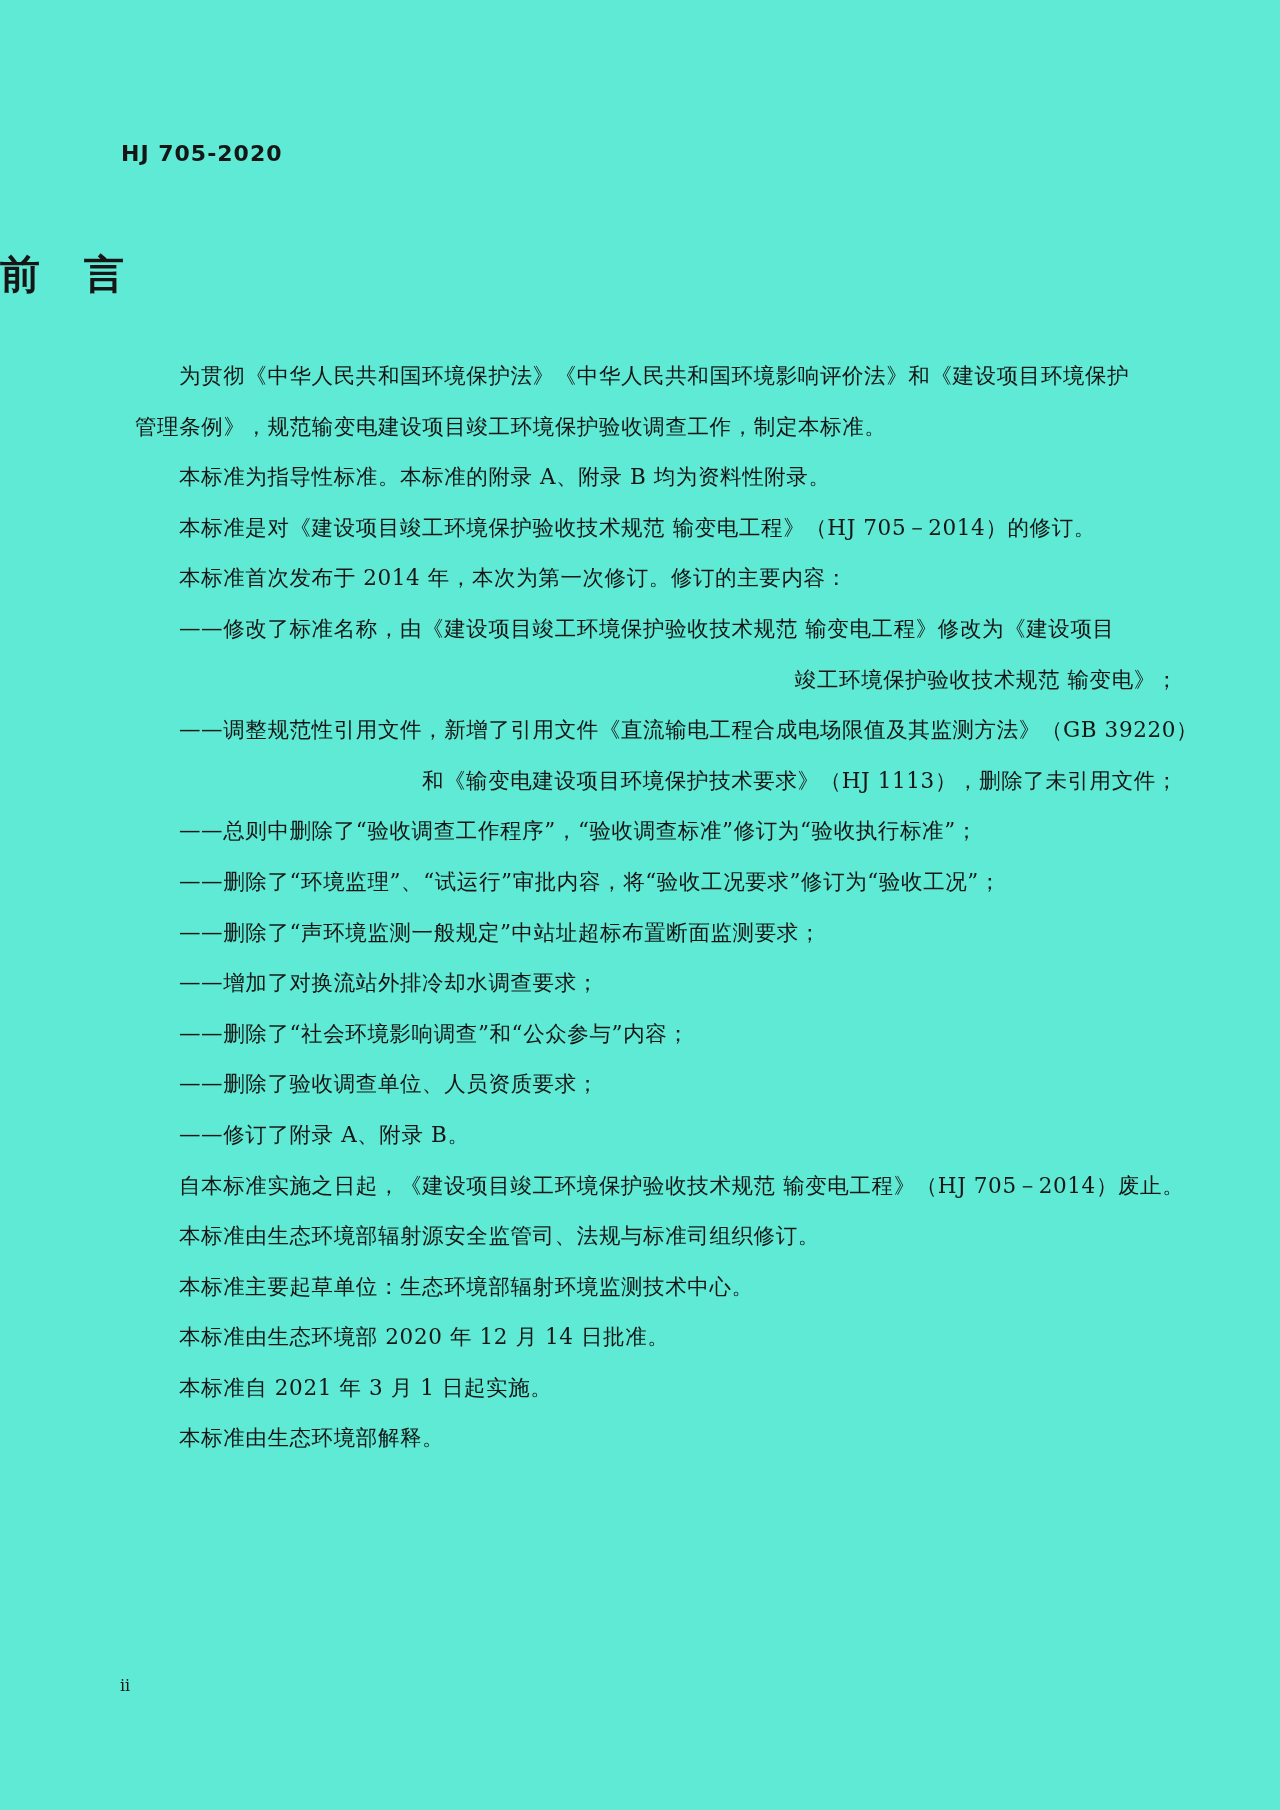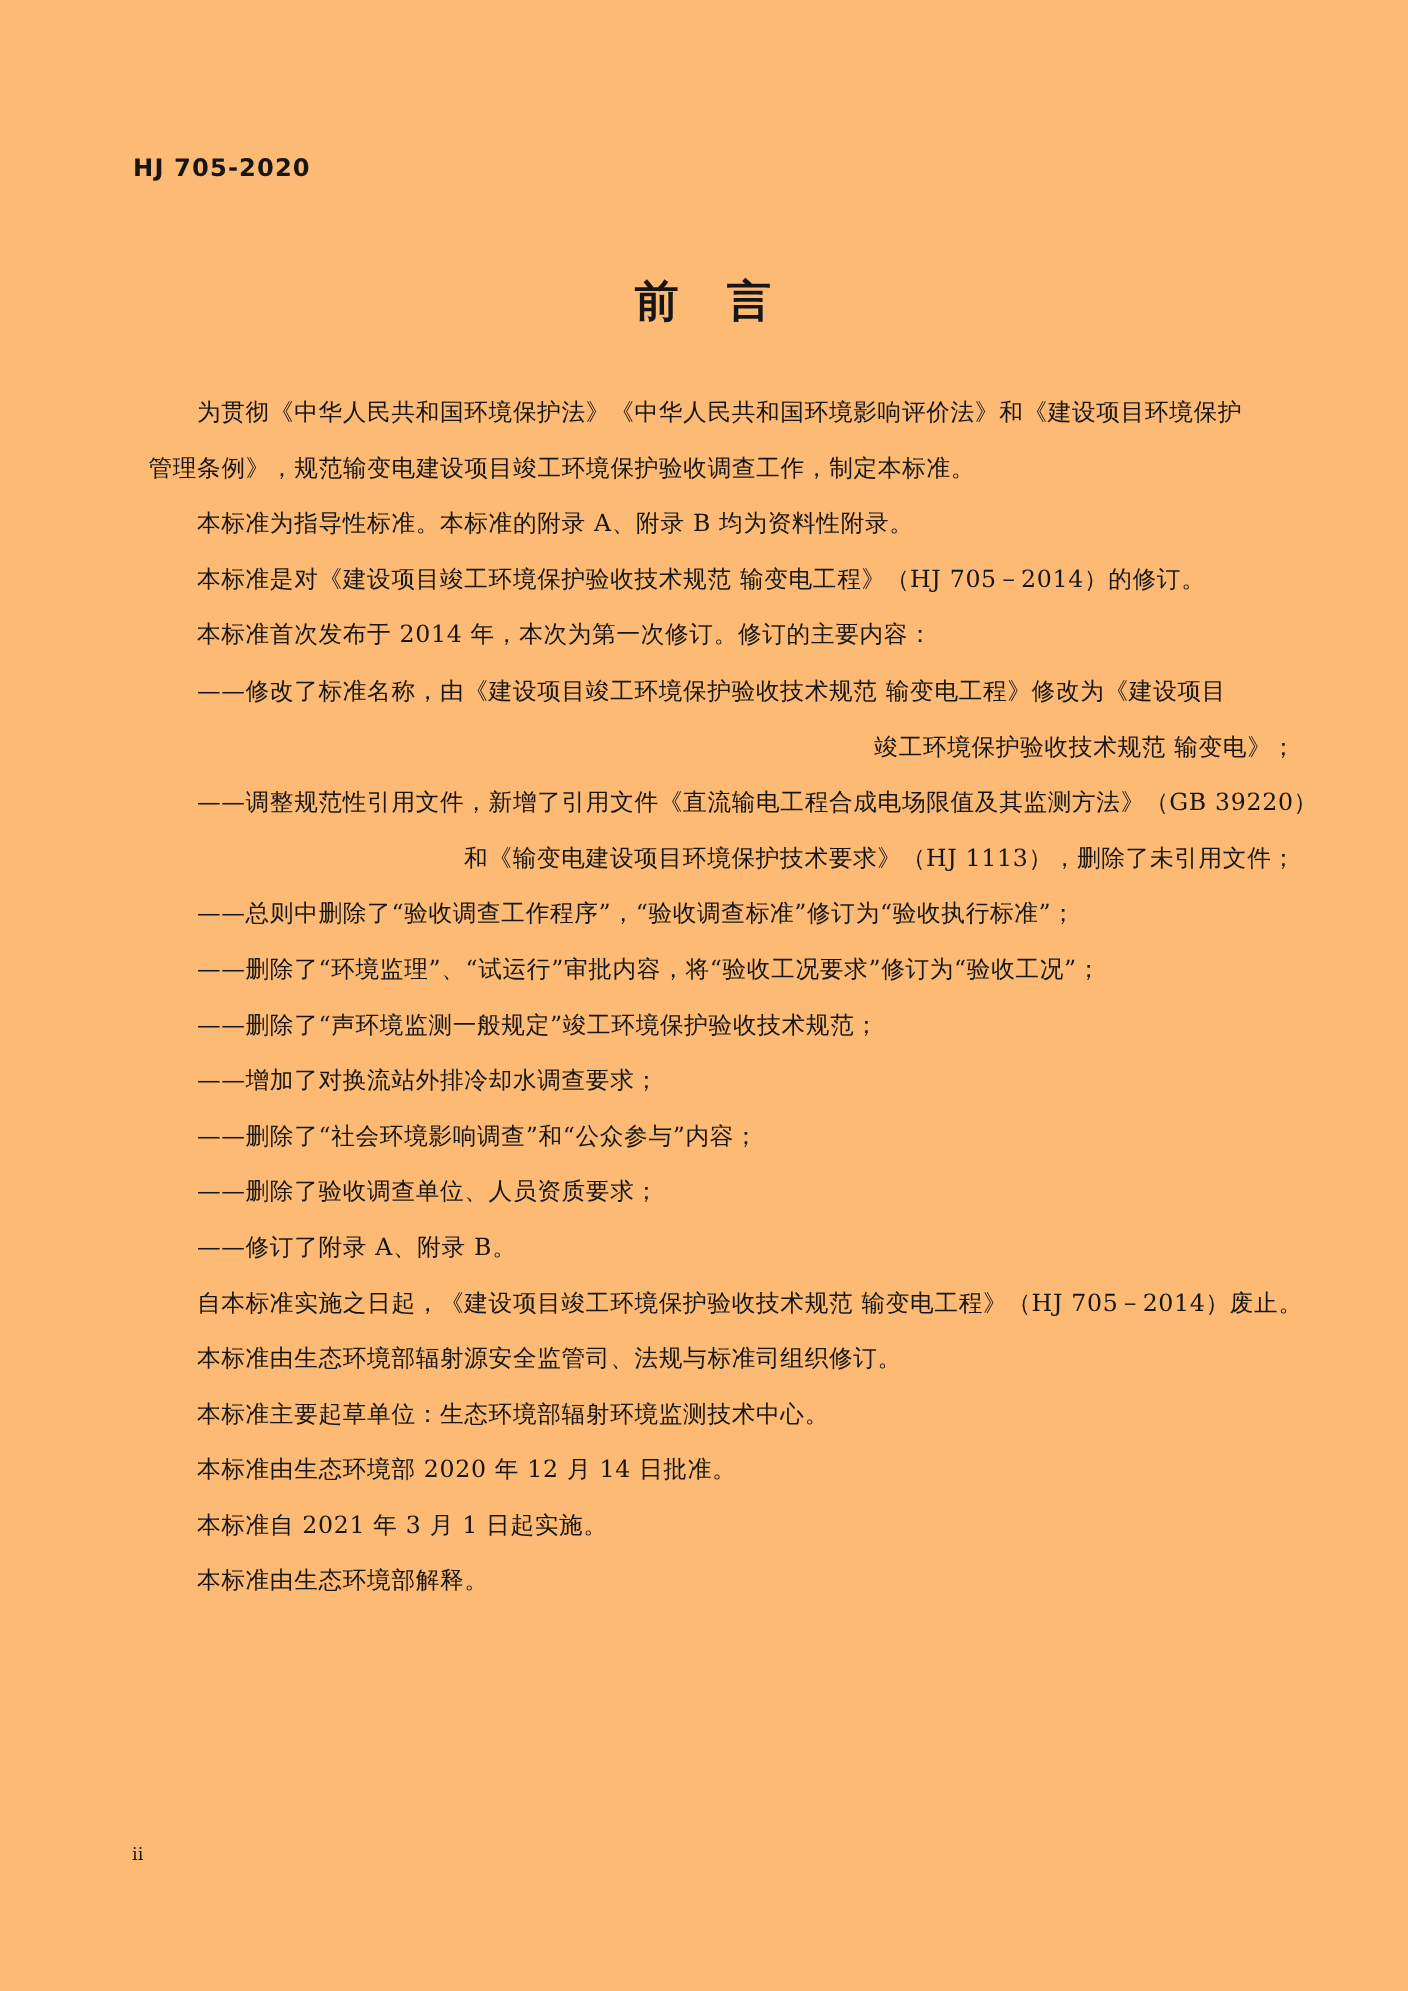--- a/index.html
+++ b/index.html
@@ -1,41 +1,41 @@
 <!DOCTYPE html>
 <html><head>
 <meta charset="utf-8">
 <style>
   * { margin: 0; padding: 0; box-sizing: border-box; }
   html, body { background: #ffffff; }
   .page {
     position: relative;
     width: 1280px;
     height: 1810px;
-    background: #fdba74;
+    background: #5eead4;
     overflow: hidden;
     font-family: "DejaVu Serif", serif;
     color: #161616;
   }
   .doc-header {
     position: absolute;
     left: 121px;
     top: 141px;
     font-family: "DejaVu Sans", sans-serif;
     font-size: 22px;
     font-weight: 600;
     letter-spacing: 1px;
     white-space: nowrap;
   }
   .doc-title {
     position: absolute;
     top: 250px;
     left: 0;
     width: 100%;
-    text-align: center;
+    text-align: left;
     font-family: "DejaVu Sans", sans-serif;
     font-size: 40px;
     font-weight: bold;
     letter-spacing: 2px;
     line-height: 48px;
     white-space: nowrap;
   }
   .body-lines {
     position: absolute;
     left: 122px;
@@ -74,21 +74,21 @@
       <div class="line flush">管理条例》，规范输变电建设项目竣工环境保护验收调查工作，制定本标准。</div>
       <div class="line para">本标准为指导性标准。本标准的附录 A、附录 B 均为资料性附录。</div>
       <div class="line para">本标准是对《建设项目竣工环境保护验收技术规范 输变电工程》（HJ 705－2014）的修订。</div>
       <div class="line para">本标准首次发布于 2014 年，本次为第一次修订。修订的主要内容：</div>
       <div class="line para">——修改了标准名称，由《建设项目竣工环境保护验收技术规范 输变电工程》修改为《建设项目</div>
       <div class="line hang">竣工环境保护验收技术规范 输变电》；</div>
       <div class="line para">——调整规范性引用文件，新增了引用文件《直流输电工程合成电场限值及其监测方法》（GB 39220）</div>
       <div class="line hang">和《输变电建设项目环境保护技术要求》（HJ 1113），删除了未引用文件；</div>
       <div class="line para">——总则中删除了“验收调查工作程序”，“验收调查标准”修订为“验收执行标准”；</div>
       <div class="line para">——删除了“环境监理”、“试运行”审批内容，将“验收工况要求”修订为“验收工况”；</div>
-      <div class="line para">——删除了“声环境监测一般规定”竣工环境保护验收技术规范；</div>
+      <div class="line para">——删除了“声环境监测一般规定”中站址超标布置断面监测要求；</div>
       <div class="line para">——增加了对换流站外排冷却水调查要求；</div>
       <div class="line para">——删除了“社会环境影响调查”和“公众参与”内容；</div>
       <div class="line para">——删除了验收调查单位、人员资质要求；</div>
       <div class="line para">——修订了附录 A、附录 B。</div>
       <div class="line para">自本标准实施之日起，《建设项目竣工环境保护验收技术规范 输变电工程》（HJ 705－2014）废止。</div>
       <div class="line para">本标准由生态环境部辐射源安全监管司、法规与标准司组织修订。</div>
       <div class="line para">本标准主要起草单位：生态环境部辐射环境监测技术中心。</div>
       <div class="line para">本标准由生态环境部 2020 年 12 月 14 日批准。</div>
       <div class="line para">本标准自 2021 年 3 月 1 日起实施。</div>
       <div class="line para">本标准由生态环境部解释。</div>

